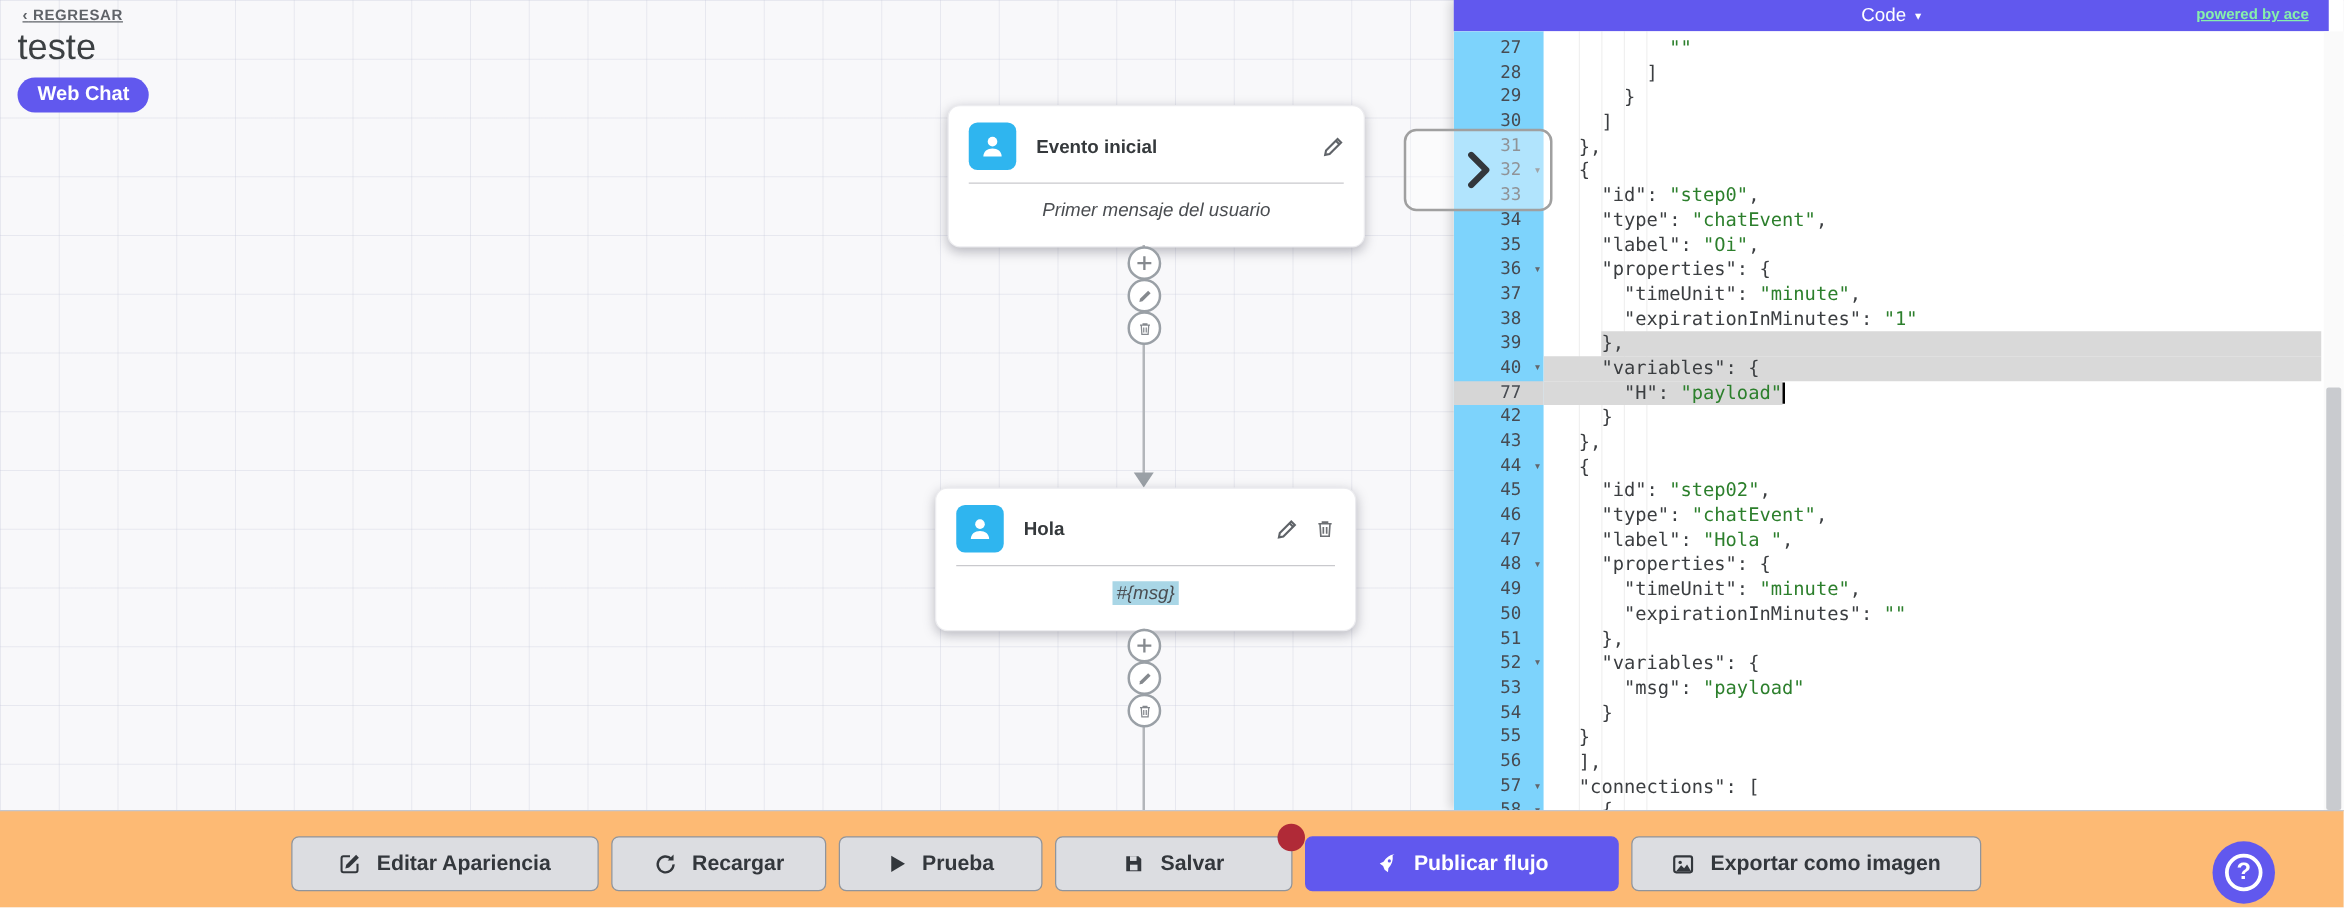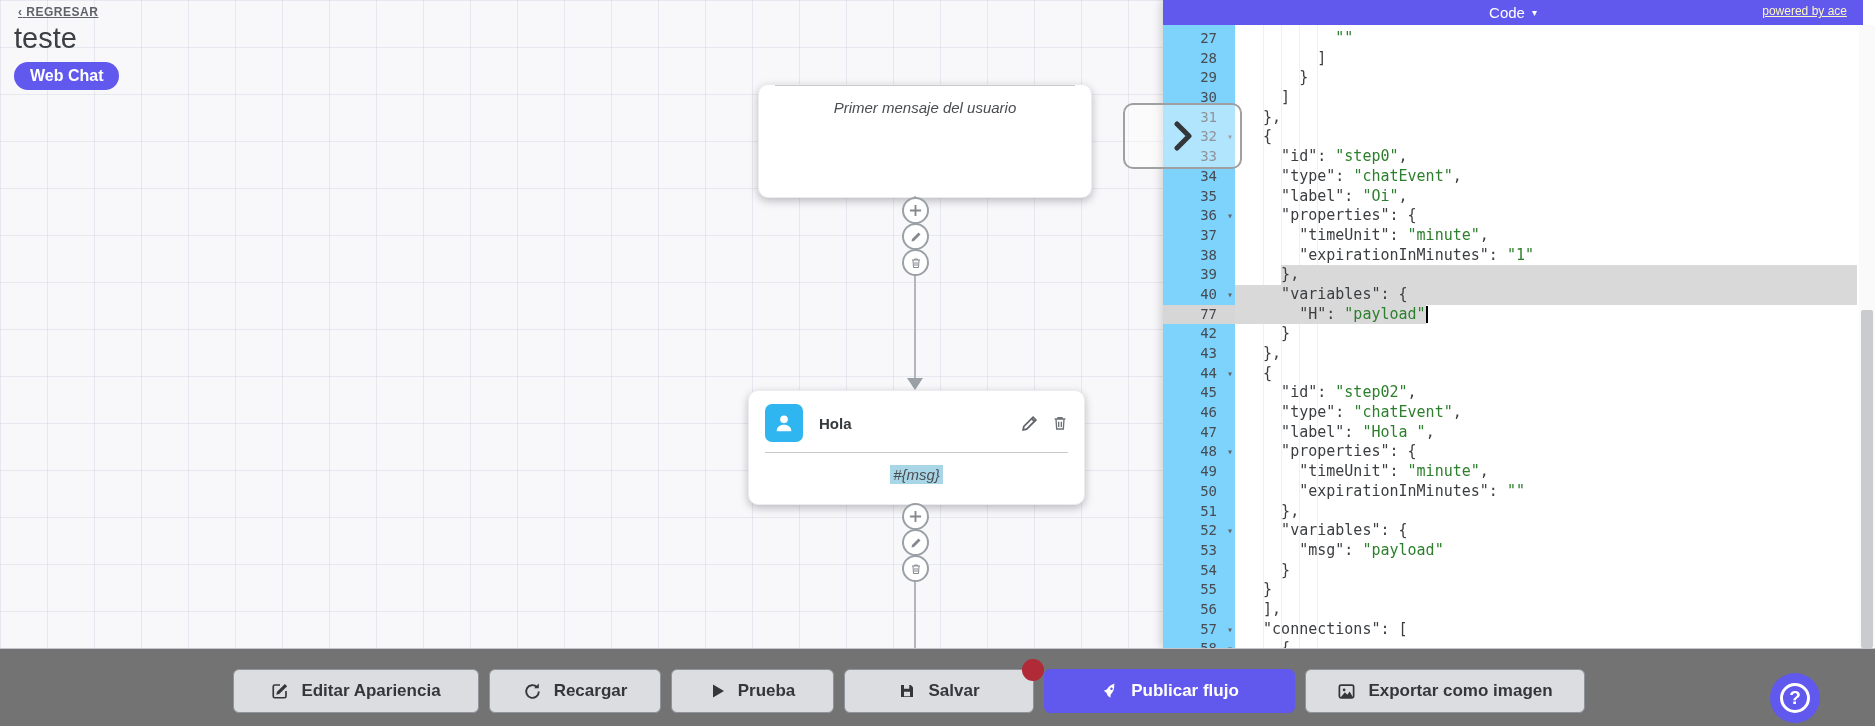--- a/index.html
+++ b/index.html
@@ -39,21 +39,21 @@
   .conn-line{position:absolute;width:2px;background:#b3b6ba;}
   .conn-arrow{position:absolute;width:0;height:0;border-left:8px solid transparent;
     border-right:8px solid transparent;border-top:12px solid #9aa0a6;}
 
   
   .code-panel{position:absolute;left:1163px;top:0;width:712px;height:648px;background:#fff;
     box-shadow:-3px 0 8px rgba(0,0,0,.15);}
   .code-header{position:absolute;left:0;top:0;right:12px;height:25px;background:#6158ee;color:#fff;
     display:flex;align-items:center;justify-content:center;font-size:15px;}
   .code-header .caret{font-size:10px;margin-left:7px;}
-  .powered{position:absolute;right:16px;top:4px;font-size:12px;font-weight:normal;color:#fef9c3;
+  .powered{position:absolute;right:16px;top:4px;font-size:12px;font-weight:bold;color:#86efac;
     text-decoration:underline;cursor:pointer;}
   .editor{position:absolute;left:0;top:25px;right:0;bottom:0;overflow:hidden;
     font-family:"DejaVu Sans Mono",monospace;font-size:15px;}
   .gutter{position:absolute;left:0;top:0;bottom:0;width:72px;background:#7dd3fc;padding-top:4px;}
   .g-row{position:relative;height:19.7px;line-height:19.7px;text-align:right;padding-right:18px;
     color:#474b52;font-size:14px;box-sizing:border-box;}
   .g-active{background:#d6d6d6;}
   .fold{position:absolute;right:2px;top:0;font-size:10px;color:#63666b;}
   .code-area{position:absolute;left:72px;top:0;right:0;bottom:0;padding-top:4px;background:#fff;}
   .iguide{position:absolute;top:0;bottom:0;width:1px;background:rgba(0,0,0,.06);}
@@ -63,21 +63,21 @@
   .tok-s{color:#2c7f2c;}
   .sel{position:absolute;top:0;bottom:0;background:#d9d9d9;}
   .cursor{position:absolute;top:1px;bottom:1px;width:2px;background:#000;}
   .vscroll{position:absolute;top:0;right:0;bottom:0;width:16px;background:#fafafa;}
   .vthumb{position:absolute;left:2px;right:2px;top:285px;height:338px;background:#c9cbcf;border-radius:2px;}
   .collapse-handle{position:absolute;left:-40px;top:103px;width:115px;height:62px;border:2px solid #a0a0a0;
     border-radius:10px;background:rgba(255,255,255,.40);z-index:5;display:flex;align-items:center;
     justify-content:center;cursor:pointer;}
 
   
-  .toolbar{position:absolute;left:0;bottom:0;width:1875px;height:78px;background:#737373;
+  .toolbar{position:absolute;left:0;bottom:0;width:1875px;height:78px;background:#fdba74;
     border-top:1px solid #c5c6cc;box-sizing:border-box;}
   .btn-row{position:absolute;left:233px;top:20px;display:flex;gap:10px;}
   .tb-btn{height:44px;display:flex;align-items:center;justify-content:center;gap:12px;
     background:#dcdde1;border:1px solid #8f949c;border-radius:6px;font-size:17px;font-weight:bold;
     color:#33373c;cursor:pointer;box-sizing:border-box;font-family:"Liberation Sans",sans-serif;}
   .tb-btn.primary{background:#6158ee;border-color:#6158ee;color:#fff;}
   .w1{width:246px}.w2{width:172px}.w3{width:190px;position:relative;}.w4{width:163px}.w5{width:251px}.w6{width:280px}
   .notif-dot{position:absolute;top:-11px;right:-11px;width:22px;height:22px;border-radius:50%;
     background:#b02a37;}
   .help-fab{position:absolute;left:1770px;top:24px;width:50px;height:50px;border-radius:50%;
@@ -94,20 +94,37 @@
   <div class="canvas">
 
     <div class="back-link">
       <span>‹</span>
       <span>REGRESAR</span>
     </div>
     <div class="flow-title">teste</div>
     <div class="channel-badge">Web Chat</div>
 
     <div class="node node-1">
+      <div class="node-head">
+        <div class="node-avatar">
+          <svg width="22" height="22" viewBox="0 0 24 24">
+              <circle cx="12" cy="8" r="4.2" fill="#fff"></circle>
+              <path d="M4 21c0-4.4 3.6-7 8-7s8 2.6 8 7z" fill="#fff"></path>
+            </svg>
+        </div>
+        <div class="node-title">Evento inicial</div>
+        <div class="node-actions">
+          <span style="cursor:pointer">
+            <svg width="17" height="17" viewBox="0 0 24 24">
+                <path d="M3 21l1-5L17 3l4 4L8 20l-5 1z" fill="none" stroke="#5f6368" stroke-width="2.4"></path>
+                <path d="M15 5l4 4" stroke="#5f6368" stroke-width="2.4"></path>
+              </svg>
+          </span>
+        </div>
+      </div>
       <div class="node-divider"></div>
       <div class="node-body">Primer mensaje del usuario</div>
     </div>
 
     <div class="conn-line" style="left:914px;top:196px;height:192px;"></div>
     <div class="conn-arrow" style="left:907px;top:378px;"></div>
     <div class="conn-circle" style="left:902px;top:197px;">
       <svg width="13" height="13" viewBox="0 0 14 14">
           <path d="M7 1v12M1 7h12" stroke="#85898e" stroke-width="2"></path>
         </svg>

